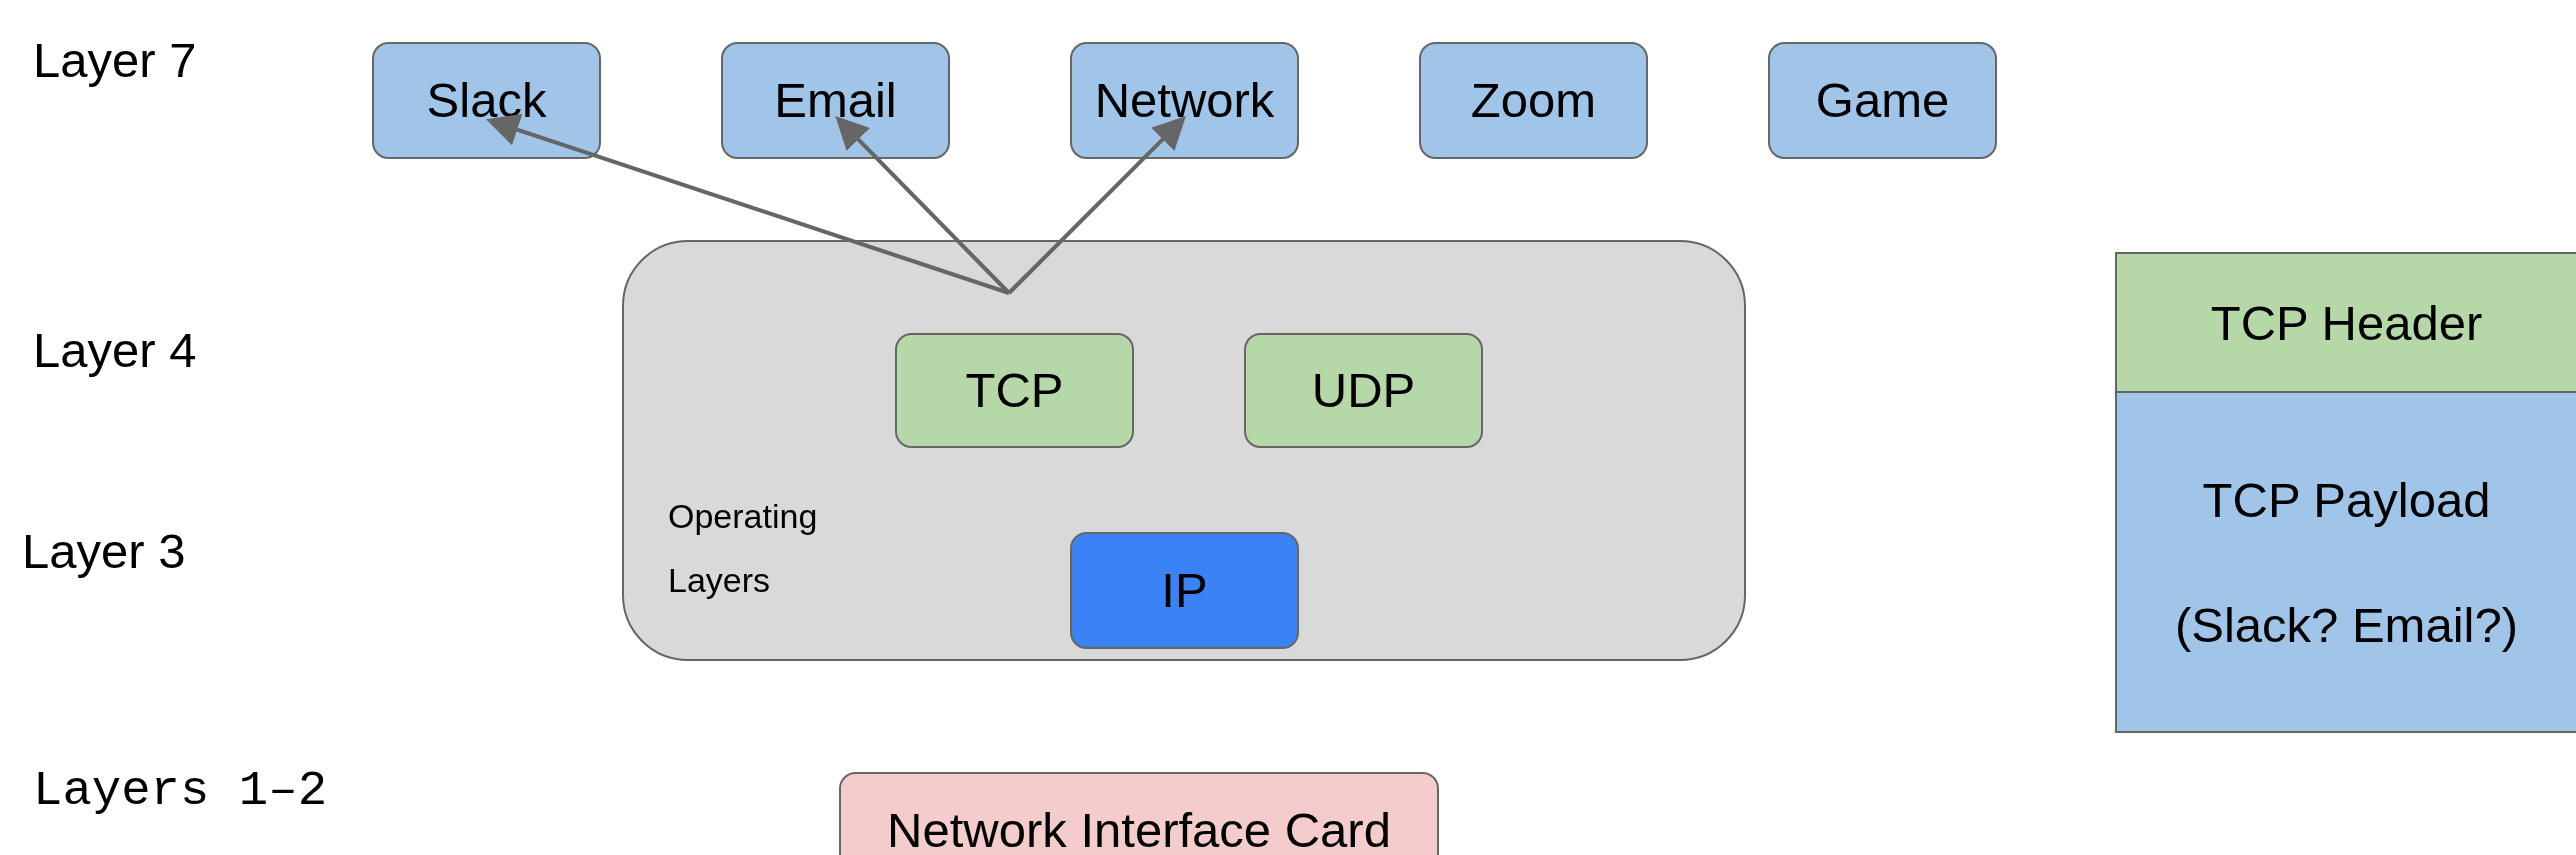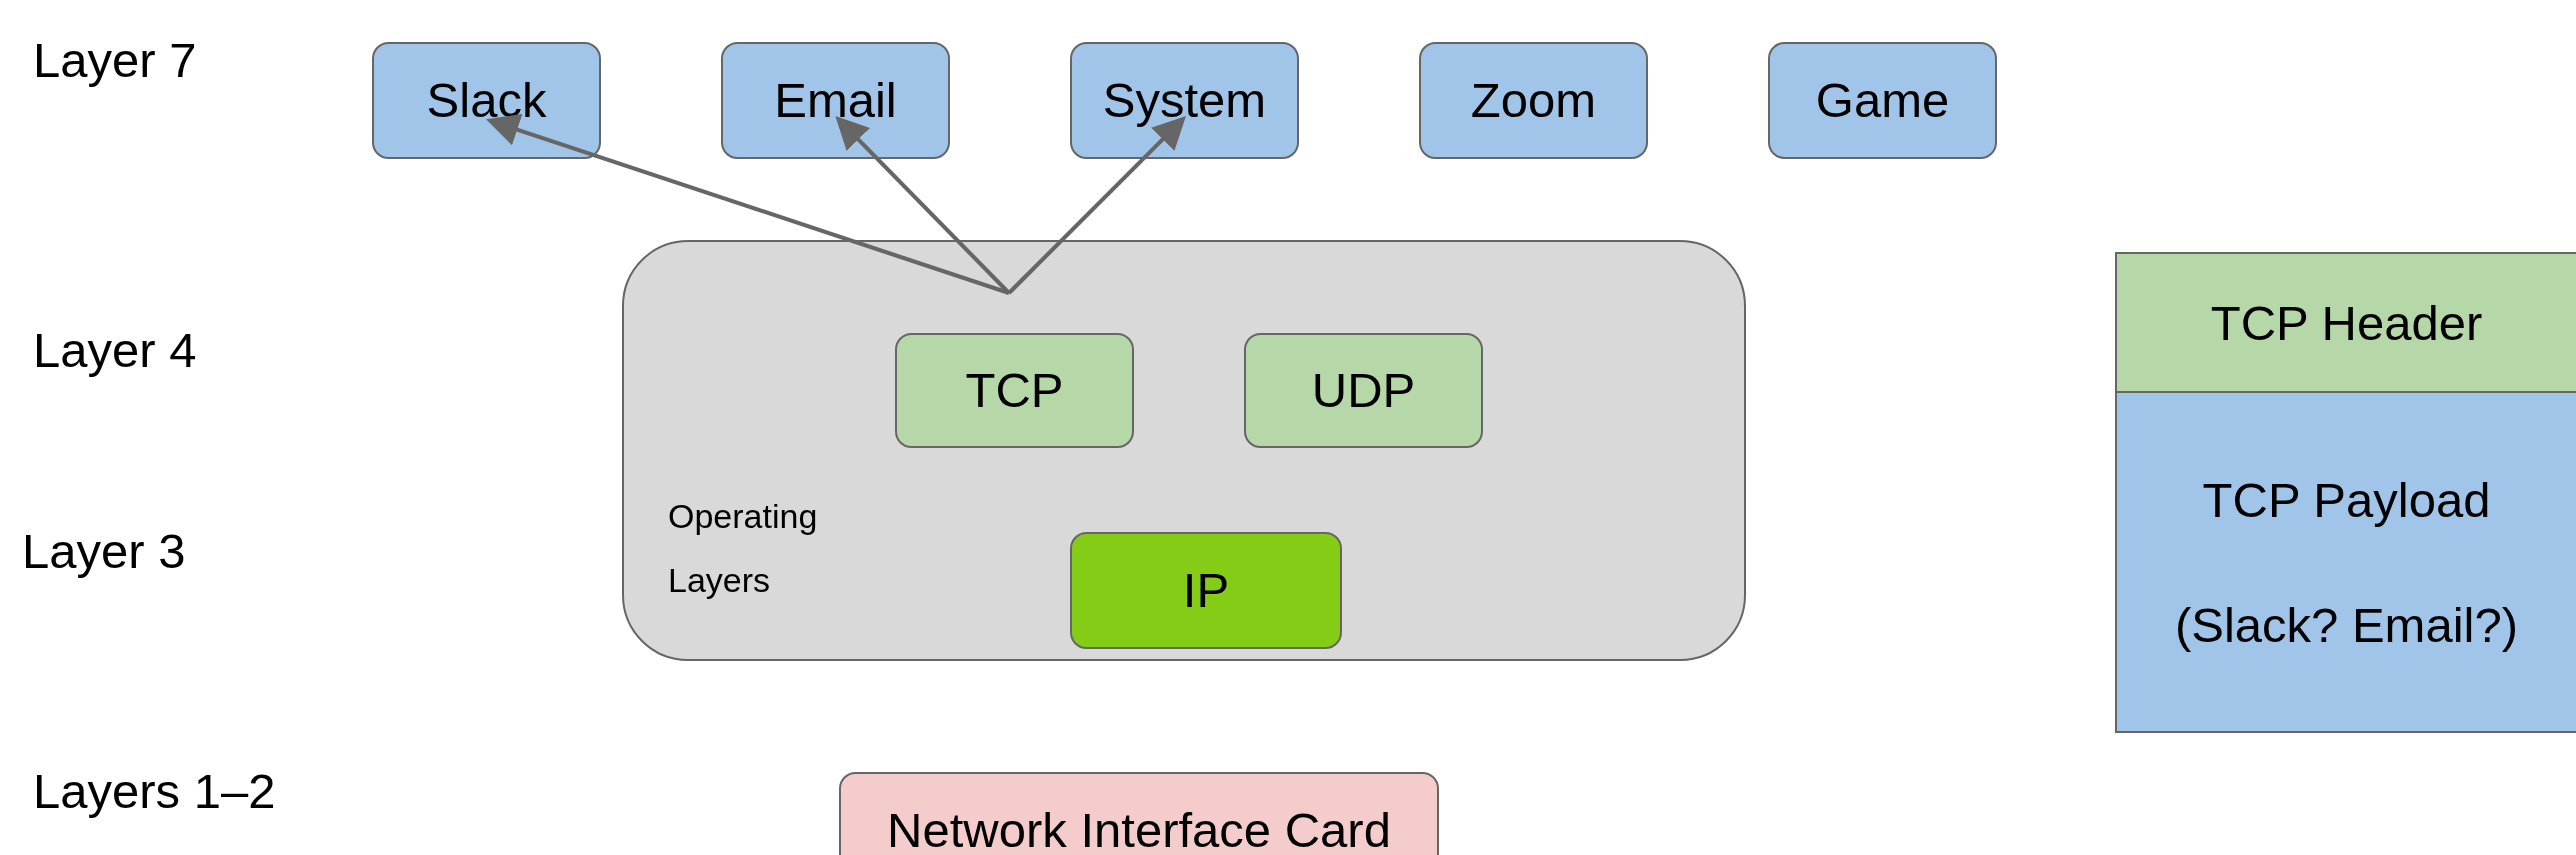--- a/index.html
+++ b/index.html
@@ -7,42 +7,42 @@
          font-family: "Liberation Sans", "DejaVu Sans", sans-serif; color: #000; }
   .label { position: absolute; font-size: 49px; line-height: 1; white-space: nowrap; }
   .box { position: absolute; box-sizing: border-box; border: 2.5px solid #666666;
          border-radius: 16.5px; display: flex; align-items: center; justify-content: center;
          font-size: 49px; line-height: 1; margin-top: 40px; }
   .app { background: #a0c5e8; width: 229px; height: 117px; top: 1.6px; }
   .l4 { background: #b6d7a8; width: 239px; height: 115px; top: 293px; }
   .os { position: absolute; left: 622px; top: 240px; width: 1124px; height: 421px;
         box-sizing: border-box; background: #d9d9d9; border: 2.5px solid #666666; border-radius: 66px; }
   .os-label { position: absolute; left: 668px; top: 484px; font-size: 34px; line-height: 64px; }
-  .ip { background: #84cc16; left: 1070px; top: 492px; width: 272px; height: 117px; }
+  .ip { background: #3b82f6; left: 1070px; top: 492px; width: 229px; height: 117px; }
   .nic { background: #f4cccc; left: 839px; top: 732px; width: 600px; height: 117px; }
   .pkt-header { position: absolute; left: 2115px; top: 252px; width: 463px; height: 142px;
         box-sizing: border-box; background: #b6d7a8; border: 2.5px solid #666666;
         display: flex; align-items: center; justify-content: center; font-size: 49px; }
   .pkt-payload { position: absolute; left: 2115px; top: 391px; width: 463px; height: 342px;
         box-sizing: border-box; background: #a0c5e8; border: 2.5px solid #666666;
         display: flex; flex-direction: column; align-items: center; justify-content: center;
         font-size: 49px; gap: 69px; }
   svg.arrows { position: absolute; left: 0; top: 0; }
 </style>
 </head>
 <body>
 
 <div class="label" style="left:33px; top:36px;">Layer 7</div>
 <div class="label" style="left:33px; top:326px;">Layer 4</div>
 <div class="label" style="left:22px; top:527px;">Layer 3</div>
-<div class="label" style="left:33px; top:767px;">Layers 1–2</div>
+<div class="label" style="left:33px; top:767px;font-family:Liberation Mono, monospace;">Layers 1–2</div>
 
 <div class="box app" style="left:372px;">Slack</div>
 <div class="box app" style="left:721px;">Email</div>
-<div class="box app" style="left:1070px;">System</div>
+<div class="box app" style="left:1070px;">Network</div>
 <div class="box app" style="left:1419px;">Zoom</div>
 <div class="box app" style="left:1768px;">Game</div>
 
 <div class="os"></div>
 <div class="os-label">
   <div>Operating</div>
   <div>Layers</div>
 </div>
 <div class="box l4" style="left:895px;">TCP</div>
 <div class="box l4" style="left:1244px;">UDP</div>

